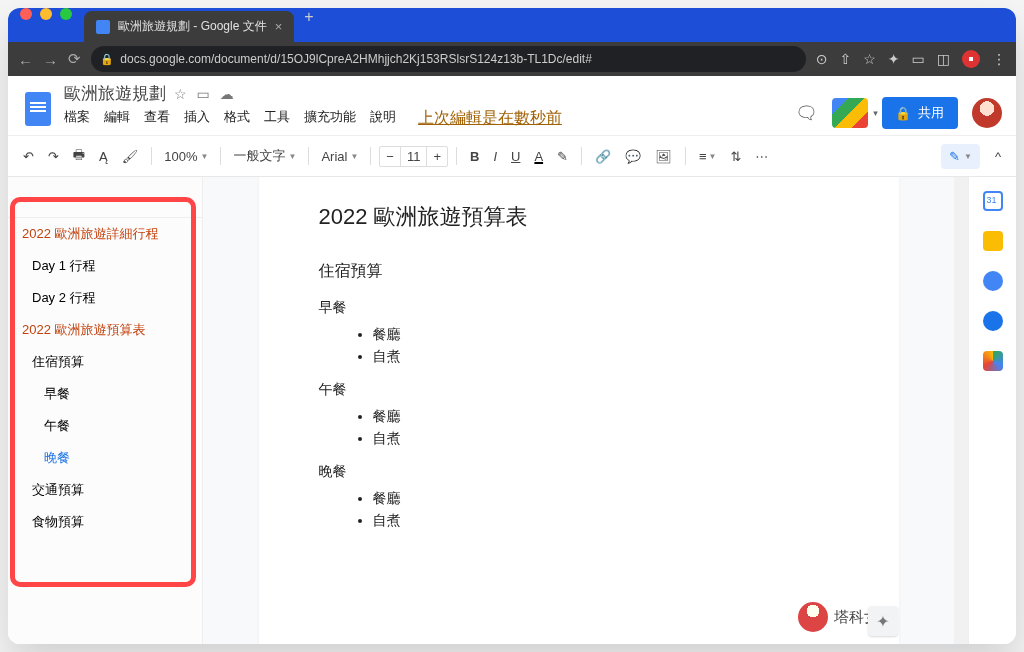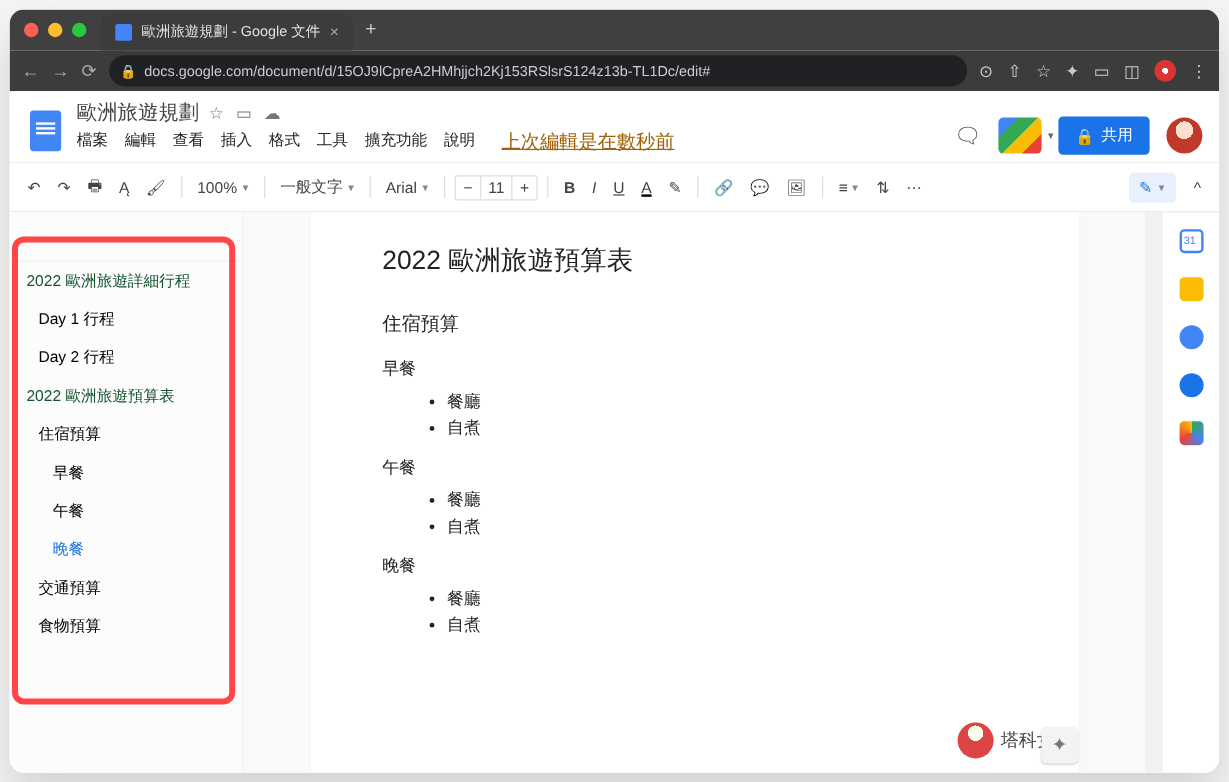--- a/index.html
+++ b/index.html
@@ -1,20 +1,20 @@
 <!DOCTYPE html>
 <html><head>
 <meta charset="utf-8">
 <style>
 * { margin: 0; padding: 0; box-sizing: border-box; font-family: Arial, "Helvetica Neue", sans-serif; }
 body { background: #f5f5f5; display: flex; align-items: center; justify-content: center; min-height: 100vh; }
 .window { width: 1024px; height: 636px; background: #fff; border-radius: 12px; overflow: hidden; box-shadow: 0 20px 40px rgba(0,0,0,0.15); display: flex; flex-direction: column; margin: 8px; }
 
 
-.title-bar { background: #404040; height: 34px; display: flex; align-items: center; padding: 0 12px; }
+.title-bar { background: #1d4ed8; height: 34px; display: flex; align-items: flex-start; padding: 0 12px; }
 .traffic { display: flex; gap: 8px; }
 .dot { width: 12px; height: 12px; border-radius: 50%; }
 .dot.red { background: #ff5f57; }
 .dot.yellow { background: #febc2e; }
 .dot.green { background: #28c840; }
 .tab { background: #3c3c3c; color: #e0e0e0; font-size: 12px; padding: 7px 12px; border-radius: 8px 8px 0 0; margin-left: 12px; display: flex; align-items: center; gap: 8px; min-width: 180px; align-self: flex-end; }
 .tab .favicon { width: 14px; height: 14px; background: #4285f4; border-radius: 2px; }
 .tab .close { margin-left: auto; color: #aaa; font-size: 13px; }
 .newtab { color: #ccc; margin-left: 10px; font-size: 16px; }
 
@@ -57,21 +57,21 @@
 .i { font-style: italic; }
 .u { text-decoration: underline; }
 .color-a { text-decoration: underline; text-decoration-color: #000; text-decoration-thickness: 2px; }
 .mode-btn { margin-left: auto; background: #e8f0fe; border-radius: 4px; padding: 5px 8px; display: flex; align-items: center; gap: 4px; color: #1a73e8; }
 
 
 .main { flex: 1; display: flex; min-height: 0; position: relative; }
 .outline-panel { width: 195px; background: #fcfcfc; border-right: 1px solid #eee; padding: 8px 0; overflow: auto; }
 .outline-back { padding: 4px 12px 10px; color: #666; font-size: 16px; border-bottom: 1px solid #eee; }
 .outline-item { padding: 7px 14px; font-size: 13px; color: #000000; cursor: pointer; }
-.outline-item.lvl1 { color: #14532d; font-weight: 500; }
+.outline-item.lvl1 { color: #c2410c; font-weight: 500; }
 .outline-item.lvl2 { padding-left: 24px; }
 .outline-item.lvl3 { padding-left: 36px; }
 .outline-item.active { color: #1a73e8; }
 .outline-highlight { position: absolute; left: 2px; top: 20px; width: 186px; height: 390px; border: 5px solid #ff4545; border-radius: 10px; pointer-events: none; }
 
 .doc-scroll { flex: 1; background: #f8f9fa; overflow: auto; display: flex; justify-content: center; padding-top: 0; position: relative; }
 .page { background: #fff; width: 640px; padding: 20px 60px; font-size: 14px; color: #222; line-height: 1.8; box-shadow: 0 0 3px rgba(0,0,0,0.05); }
 .page h1 { font-size: 22px; font-weight: normal; margin-bottom: 20px; }
 .page h2 { font-size: 16px; font-weight: normal; margin: 16px 0 10px; }
 .page h3 { font-size: 14px; font-weight: normal; margin: 10px 0 2px; }

